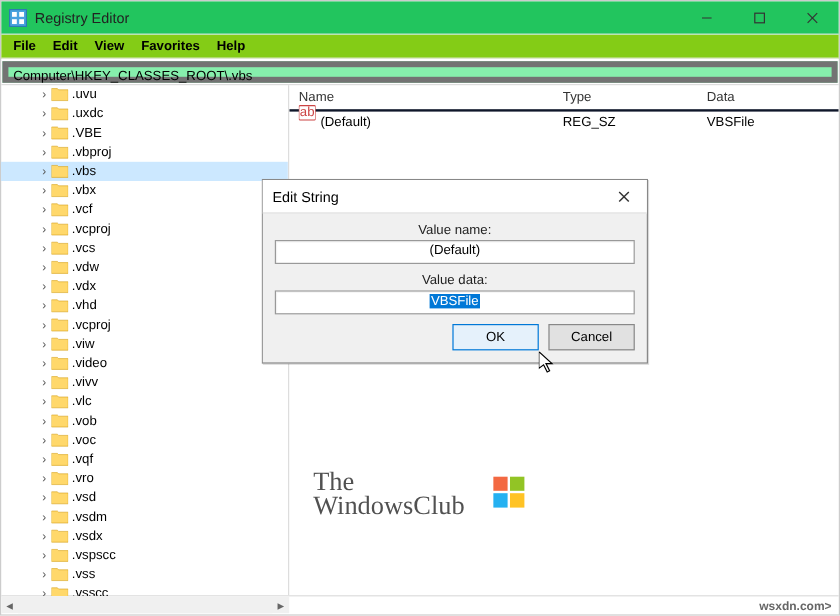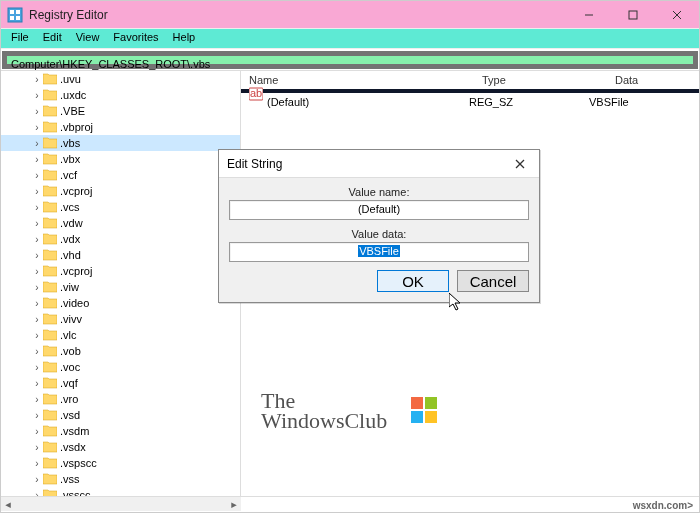--- a/index.html
+++ b/index.html
@@ -1,36 +1,36 @@
 <!DOCTYPE html>
 <html><head>
 <meta charset="utf-8">
 <style>
 * { box-sizing: border-box; margin: 0; padding: 0; font-family: "Segoe UI", Tahoma, sans-serif; font-size: 11px; }
 body { width: 700px; height: 513px; overflow: hidden; background: #fff; position: relative; border: 1px solid #ccc; }
-.titlebar { height: 28px; display: flex; align-items: center; padding: 0 0 0 6px; background: #f9a8d4; border-bottom: 1px solid #eee; }
+.titlebar { height: 28px; display: flex; align-items: center; padding: 0 0 0 6px; background: #22c55e; border-bottom: 1px solid #eee; }
 .titlebar .icon { width: 16px; height: 16px; margin-right: 6px; }
 .titlebar .title { flex: 1; font-size: 12px; color: #222; }
 .titlebar .winbtns { display: flex; }
 .winbtn { width: 44px; height: 28px; display: flex; align-items: center; justify-content: center; color: #333; }
 .winbtn svg { width: 10px; height: 10px; }
-.menubar { height: 20px; display: flex; padding: 0 4px; gap: 2px; background: #5eead4; border-bottom: 1px solid #eee; }
+.menubar { height: 20px; display: flex; align-items: center; padding: 0 4px; gap: 2px; background: #84cc16; border-bottom: 1px solid #eee; font-weight: bold; }
 .menubar span { padding: 2px 6px; }
 .addressbar { height: 22px; display: flex; align-items: center; border-bottom: 1px solid #ddd; }
 .addressbar .addr { flex: 1; padding: 2px 4px; font-size: 11px; color: #000; background: #86efac; border: 5px solid #737373; margin: 1px; height: 18px; }
 .body { display: flex; height: calc(100% - 28px - 20px - 22px - 16px); }
 .tree { width: 240px; border-right: 1px solid #ddd; overflow: hidden; position: relative; }
 .tree-inner { overflow-y: scroll; overflow-x: hidden; height: 100%; }
 .tree-item { display: flex; align-items: center; height: 16px; padding-left: 30px; white-space: nowrap; }
 .tree-item.selected { background: #cce8ff; }
 .tree-item .exp { width: 12px; color: #555; font-size: 10px; text-align: center; }
 .folder-icon { width: 14px; height: 12px; }
 .tree-item .lbl { padding-left: 3px; }
 .list { flex: 1; overflow: auto; }
-.list-header { display: flex; border-bottom: 4px solid #0f172a; height: 22px; align-items: center; padding-left: 8px; gap: 13px; }
+.list-header { display: flex; border-bottom: 2px solid #0f172a; height: 22px; align-items: center; padding-left: 8px; }
 .list-header .col { color: #333; }
 .col-name { width: 220px; }
 .col-type { width: 120px; }
 .col-data { flex: 1; }
 .list-row { display: flex; align-items: center; height: 18px; padding-left: 8px; }
 .list-row .col-name { display: flex; align-items: center; gap: 4px; }
 .ab-icon { width: 14px; height: 30px; }
 .statusrow { height: 16px; border-top: 1px solid #ddd; display: flex; }
 .hscroll { flex: 0 0 240px; height: 14px; background: #f0f0f0; display: flex; align-items: center; }
 .hscroll .track { flex: 1; height: 14px; background: #f0f0f0; position: relative; }
@@ -43,21 +43,21 @@
 .dialog { position: absolute; left: 217px; top: 148px; width: 322px; background: #f0f0f0; border: 1px solid #888; box-shadow: 1px 1px 0 rgba(0,0,0,0.15); }
 .dlg-title { height: 28px; display: flex; align-items: center; padding: 0 8px; background: #fff; border-bottom: 1px solid #ddd; }
 .dlg-title .t { flex: 1; font-size: 12px; }
 .dlg-close { width: 22px; height: 22px; display: flex; align-items: center; justify-content: center; color: #333; }
 .dlg-body { padding: 8px 10px 10px; text-align: center; }
 .dlg-label { font-size: 11px; color: #222; margin-bottom: 2px; }
 .dlg-input { width: 100%; height: 20px; border: 1px solid #999; padding: 2px 4px; font-size: 11px; background: #fff; margin-bottom: 8px; box-shadow: inset 1px 1px 0 rgba(0,0,0,0.05); }
 .dlg-input.sel { background: #fff; }
 .dlg-input.sel .seltext { background: #0078d7; color: #fff; padding: 0 1px; }
 .dlg-buttons { display: flex; justify-content: flex-end; gap: 8px; margin-top: 4px; }
-.dlg-btn { width: 72px; height: 22px; border: 1px solid #888; background: #e1e1e1; display: flex; align-items: center; justify-content: center; font-size: 15px; }
+.dlg-btn { width: 72px; height: 22px; border: 1px solid #888; background: #e1e1e1; display: flex; align-items: center; justify-content: center; font-size: 11px; }
 .dlg-btn.default { border-color: #0078d7; background: #e5f1fb; }
 .cursor { position: absolute; left: 448px; top: 292px; pointer-events: none; }
 .cursor svg { width: 16px; height: 18px; }
 </style>
 </head>
 <body>
 
 <div class="titlebar">
   <span class="icon">
     <svg viewBox="0 0 16 16">

